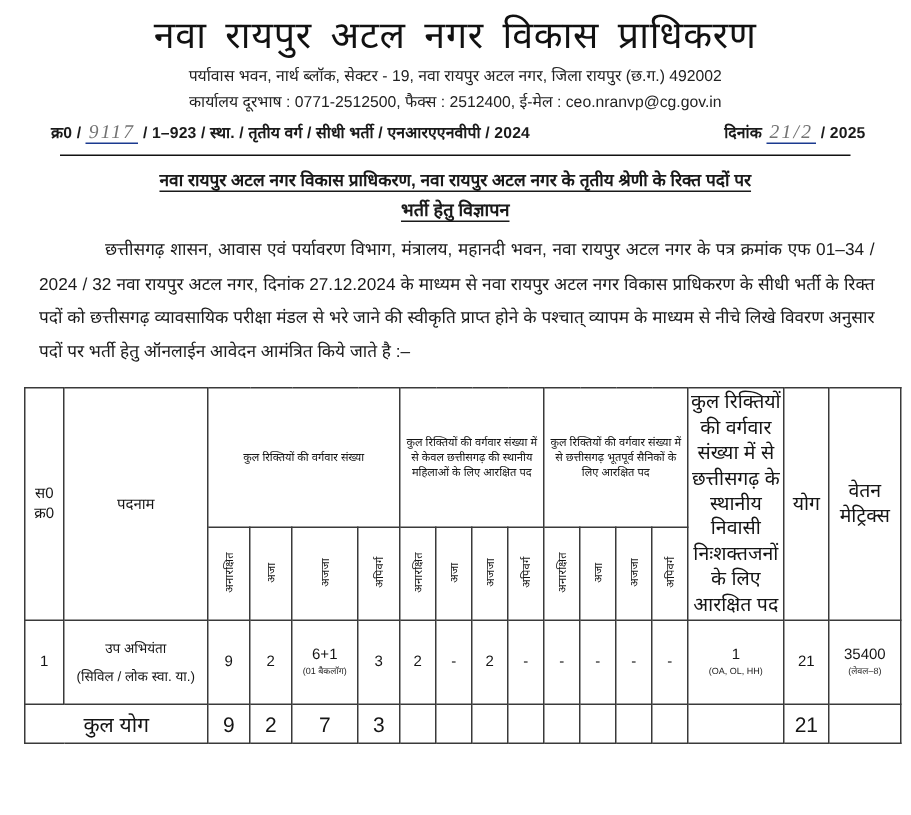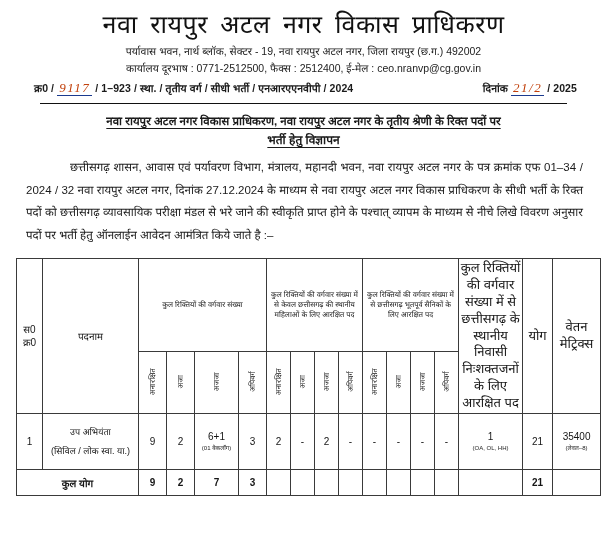--- a/index.html
+++ b/index.html
@@ -53,21 +53,21 @@
     align-items: baseline;
     font-size: 10.5px;
     font-weight: bold;
     margin-top: 5px;
     padding: 0 14px 0 18px;
   }
   .ref-left { letter-spacing: 0.1px; }
   .ref-right { letter-spacing: 0.1px; }
   .hand {
     font-family: "Liberation Serif", "DejaVu Serif", serif;
-    color: #c2410c;
+    color: #737373;
     font-style: italic;
     font-size: 13px;
     font-weight: normal;
     letter-spacing: 1.5px;
     border-bottom: 1px solid #1b3a8f;
     padding: 0 2px;
   }
 
   
   .subject {
@@ -146,21 +146,21 @@
     font-size: 9px;
     line-height: 2.1;
   }
   .sub {
     display: block;
     font-size: 6px;
     line-height: 1.25;
     margin-top: 3px;
     color: #222;
   }
-  tr.total td { height: 26px; font-size: 10px; font-weight: bold; margin-top: 17px; }
+  tr.total td { height: 26px; font-size: 14px; font-weight: normal; margin-top: 17px; }
   td.totlabel { font-size: 10.5px; font-weight: bold; }
 
   
   .footnote {
     font-size: 11px;
     font-weight: bold;
     margin-top: 14px;
     padding-left: 26px;
   }
 </style>

